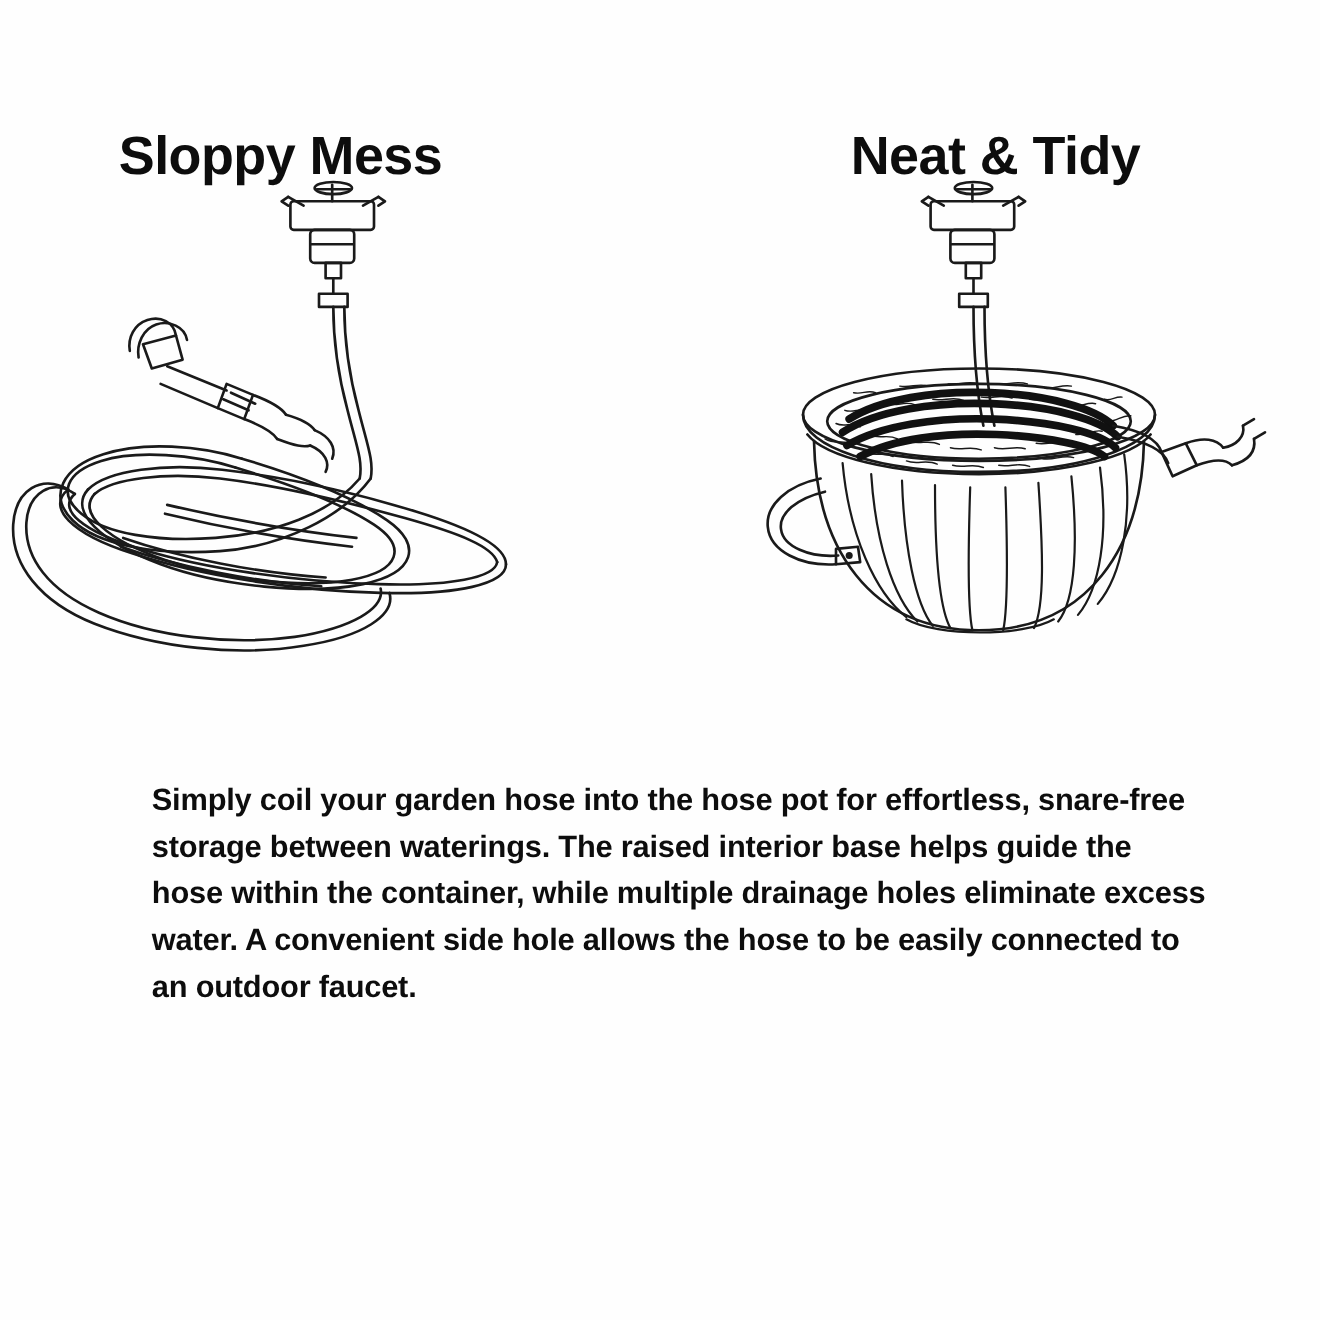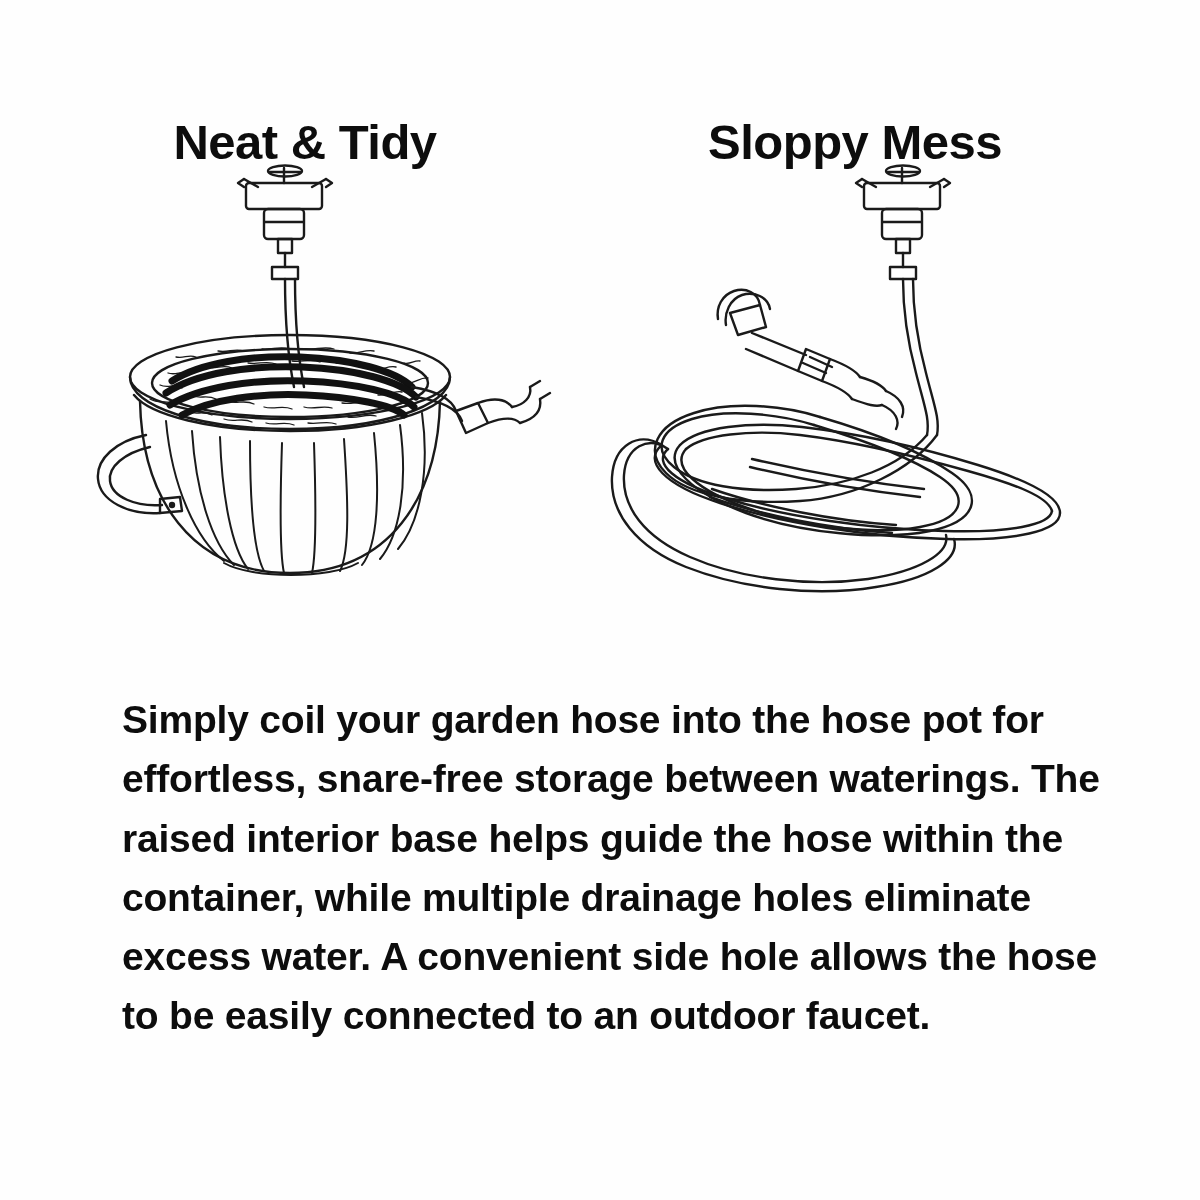--- a/index.html
+++ b/index.html
@@ -71,34 +71,102 @@
     width: 990px;
   }
   .howto-heading {
     font-size: 47px;
     font-weight: bold;
     letter-spacing: -0.5px;
     margin: 0 0 26px 0;
     line-height: 1.05;
   }
   .howto-body {
-    font-size: 39px;
+    font-size: 28px;
     font-weight: bold;
     line-height: 1.52;
     letter-spacing: -0.2px;
-    margin: 0;
+    margin: 16px;
     max-width: 985px;
   }
 </style>
 </head>
 <body>
 
 <div class="page">
 
   <div class="compare">
+
+    <div class="panel panel-left">
+      <h2 class="panel-title">Sloppy Mess</h2>
+
+      <div class="art">
+        <svg viewBox="0 0 600 470" preserveAspectRatio="xMidYMid meet">
+          <g fill="none" stroke="#1a1a1a" stroke-width="2.4" stroke-linecap="round" stroke-linejoin="round">
+
+            <g stroke-width="2.4">
+              <rect x="264" y="16" width="76" height="26" rx="3"></rect>
+              <rect x="282" y="42" width="40" height="30" rx="4"></rect>
+              <path d="M296 72 h14 v14 h-14 z"></path>
+              <path d="M303 86 v14"></path>
+              <path d="M290 100 h26 v12 h-26 z"></path>
+              <path d="M302 1 v15"></path>
+              <path d="M288 5 h30"></path>
+              <ellipse cx="303" cy="4" rx="17" ry="5.5"></ellipse>
+              <path d="M276 20 l-14 -8"></path>
+              <path d="M330 20 l14 -8"></path>
+              <path d="M262 12 l-6 4 6 4"></path>
+              <path d="M344 12 l6 4 -6 4"></path>
+              <path d="M283 55 h38"></path>
+            </g>
+
+            <path d="M303 112 C303 150, 309 180, 316 206 C324 238, 330 252, 327 268"></path>
+            <path d="M313 112 C313 150, 319 180, 326 206 C334 238, 340 252, 337 268"></path>
+
+            <path d="M327 268 C300 300, 250 318, 196 322 C142 326, 96 318, 74 300 C52 282, 60 262, 92 252 C124 242, 176 246, 214 258"></path>
+            <path d="M337 268 C312 302, 258 330, 200 334 C140 338, 88 328, 66 306 C44 284, 56 258, 94 246 C130 234, 182 238, 220 250"></path>
+
+            <path d="M214 258 C260 272, 310 290, 340 310 C370 330, 364 352, 320 360 C276 368, 202 360, 150 342 C98 324, 70 300, 86 282"></path>
+            <path d="M220 250 C268 264, 320 284, 352 306 C384 328, 378 354, 330 364 C282 374, 200 366, 146 346 C92 326, 62 298, 80 278"></path>
+
+            <path d="M86 282 C102 268, 150 262, 200 268 C258 275, 318 290, 368 304 C418 318, 448 330, 452 344"></path>
+            <path d="M80 278 C98 260, 150 254, 202 260 C262 267, 326 282, 378 298 C430 314, 460 330, 460 346"></path>
+
+            <path d="M452 344 C450 358, 410 366, 344 364 C270 362, 186 350, 128 332 C74 316, 52 296, 68 282"></path>
+            <path d="M460 346 C460 364, 416 374, 346 372 C268 370, 180 356, 120 336 C64 318, 42 294, 62 278"></path>
+
+            <path d="M68 282 C48 268, 26 280, 24 308 C22 340, 44 370, 90 390 C140 412, 210 420, 268 412 C320 404, 350 386, 346 368"></path>
+            <path d="M62 278 C38 264, 14 278, 12 310 C10 346, 36 380, 86 400 C142 422, 216 430, 276 420 C330 412, 360 392, 354 372"></path>
+
+            <path d="M150 300 C200 312, 266 324, 320 330"></path>
+            <path d="M152 292 C204 304, 270 316, 324 322"></path>
+
+            <path d="M110 330 C160 348, 230 362, 292 366"></path>
+            <path d="M112 322 C164 340, 234 354, 296 358"></path>
+
+            <g>
+              <path d="M118 152 C116 140, 122 128, 134 124 C146 120, 158 126, 160 138"></path>
+              <path d="M126 158 C124 146, 130 132, 142 128 C154 124, 168 130, 170 142"></path>
+              <path d="M160 138 l6 22 l-28 8 l-8 -22 z"></path>
+              <path d="M152 166 l54 22"></path>
+              <path d="M146 182 l52 22"></path>
+              <path d="M198 204 l24 10 l8 -22 l-24 -10 z"></path>
+              <path d="M222 214 C238 220, 248 226, 252 232"></path>
+              <path d="M230 192 C246 198, 256 204, 260 210"></path>
+              <path d="M252 232 C268 238, 276 240, 282 238"></path>
+              <path d="M260 210 C274 214, 282 218, 286 224"></path>
+              <path d="M282 238 C296 244, 300 254, 296 262"></path>
+              <path d="M286 224 C300 230, 306 240, 302 250"></path>
+              <path d="M203 196 l23 10"></path>
+              <path d="M210 190 l22 10"></path>
+            </g>
+          </g>
+        </svg>
+      </div>
+    </div>
 
     <div class="panel panel-right">
       <h2 class="panel-title">Neat &amp; Tidy</h2>
 
       <div class="art">
         <svg viewBox="0 0 600 470" preserveAspectRatio="xMidYMid meet">
           <g fill="none" stroke="#1a1a1a" stroke-width="2.4" stroke-linecap="round" stroke-linejoin="round">
 
             <g>
               <rect x="246" y="16" width="76" height="26" rx="3"></rect>
@@ -193,87 +261,19 @@
             <path d="M224 396 C252 412, 330 412, 358 396" stroke-width="2"></path>
 
             <path d="M146 268 C116 274, 96 292, 98 312 C100 334, 128 348, 160 346"></path>
             <path d="M150 280 C124 286, 108 300, 110 314 C112 330, 136 340, 162 338"></path>
             <path d="M160 346 l22 -2 l-2 -14 l-20 2 z"></path>
             <circle cx="172" cy="338" r="3.2" fill="#1a1a1a" stroke="none"></circle>
           </g>
         </svg>
       </div>
     </div>
-
-    <div class="panel panel-left">
-      <h2 class="panel-title">Sloppy Mess</h2>
-
-      <div class="art">
-        <svg viewBox="0 0 600 470" preserveAspectRatio="xMidYMid meet">
-          <g fill="none" stroke="#1a1a1a" stroke-width="2.4" stroke-linecap="round" stroke-linejoin="round">
-
-            <g stroke-width="2.4">
-              <rect x="264" y="16" width="76" height="26" rx="3"></rect>
-              <rect x="282" y="42" width="40" height="30" rx="4"></rect>
-              <path d="M296 72 h14 v14 h-14 z"></path>
-              <path d="M303 86 v14"></path>
-              <path d="M290 100 h26 v12 h-26 z"></path>
-              <path d="M302 1 v15"></path>
-              <path d="M288 5 h30"></path>
-              <ellipse cx="303" cy="4" rx="17" ry="5.5"></ellipse>
-              <path d="M276 20 l-14 -8"></path>
-              <path d="M330 20 l14 -8"></path>
-              <path d="M262 12 l-6 4 6 4"></path>
-              <path d="M344 12 l6 4 -6 4"></path>
-              <path d="M283 55 h38"></path>
-            </g>
-
-            <path d="M303 112 C303 150, 309 180, 316 206 C324 238, 330 252, 327 268"></path>
-            <path d="M313 112 C313 150, 319 180, 326 206 C334 238, 340 252, 337 268"></path>
-
-            <path d="M327 268 C300 300, 250 318, 196 322 C142 326, 96 318, 74 300 C52 282, 60 262, 92 252 C124 242, 176 246, 214 258"></path>
-            <path d="M337 268 C312 302, 258 330, 200 334 C140 338, 88 328, 66 306 C44 284, 56 258, 94 246 C130 234, 182 238, 220 250"></path>
-
-            <path d="M214 258 C260 272, 310 290, 340 310 C370 330, 364 352, 320 360 C276 368, 202 360, 150 342 C98 324, 70 300, 86 282"></path>
-            <path d="M220 250 C268 264, 320 284, 352 306 C384 328, 378 354, 330 364 C282 374, 200 366, 146 346 C92 326, 62 298, 80 278"></path>
-
-            <path d="M86 282 C102 268, 150 262, 200 268 C258 275, 318 290, 368 304 C418 318, 448 330, 452 344"></path>
-            <path d="M80 278 C98 260, 150 254, 202 260 C262 267, 326 282, 378 298 C430 314, 460 330, 460 346"></path>
-
-            <path d="M452 344 C450 358, 410 366, 344 364 C270 362, 186 350, 128 332 C74 316, 52 296, 68 282"></path>
-            <path d="M460 346 C460 364, 416 374, 346 372 C268 370, 180 356, 120 336 C64 318, 42 294, 62 278"></path>
-
-            <path d="M68 282 C48 268, 26 280, 24 308 C22 340, 44 370, 90 390 C140 412, 210 420, 268 412 C320 404, 350 386, 346 368"></path>
-            <path d="M62 278 C38 264, 14 278, 12 310 C10 346, 36 380, 86 400 C142 422, 216 430, 276 420 C330 412, 360 392, 354 372"></path>
-
-            <path d="M150 300 C200 312, 266 324, 320 330"></path>
-            <path d="M152 292 C204 304, 270 316, 324 322"></path>
-
-            <path d="M110 330 C160 348, 230 362, 292 366"></path>
-            <path d="M112 322 C164 340, 234 354, 296 358"></path>
-
-            <g>
-              <path d="M118 152 C116 140, 122 128, 134 124 C146 120, 158 126, 160 138"></path>
-              <path d="M126 158 C124 146, 130 132, 142 128 C154 124, 168 130, 170 142"></path>
-              <path d="M160 138 l6 22 l-28 8 l-8 -22 z"></path>
-              <path d="M152 166 l54 22"></path>
-              <path d="M146 182 l52 22"></path>
-              <path d="M198 204 l24 10 l8 -22 l-24 -10 z"></path>
-              <path d="M222 214 C238 220, 248 226, 252 232"></path>
-              <path d="M230 192 C246 198, 256 204, 260 210"></path>
-              <path d="M252 232 C268 238, 276 240, 282 238"></path>
-              <path d="M260 210 C274 214, 282 218, 286 224"></path>
-              <path d="M282 238 C296 244, 300 254, 296 262"></path>
-              <path d="M286 224 C300 230, 306 240, 302 250"></path>
-              <path d="M203 196 l23 10"></path>
-              <path d="M210 190 l22 10"></path>
-            </g>
-          </g>
-        </svg>
-      </div>
-    </div>
   </div>
 
   <div class="howto">
     <p class="howto-body">Simply coil your garden hose into the hose pot for effortless, snare-free storage between waterings. The raised interior base helps guide the hose within the container, while multiple drainage holes eliminate excess water. A convenient side hole allows the hose to be easily connected to an outdoor faucet.</p>
   </div>
 
 </div>
 
 </body></html>

